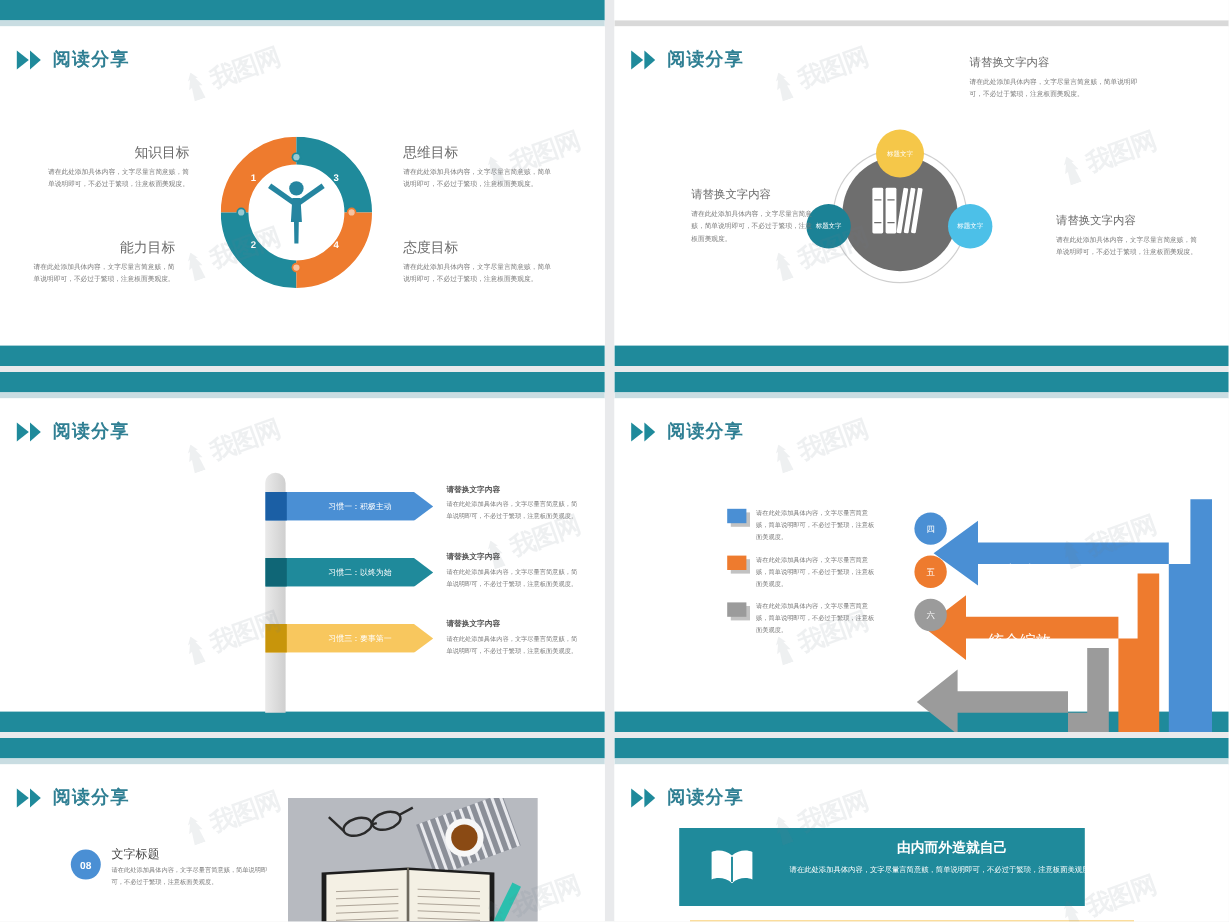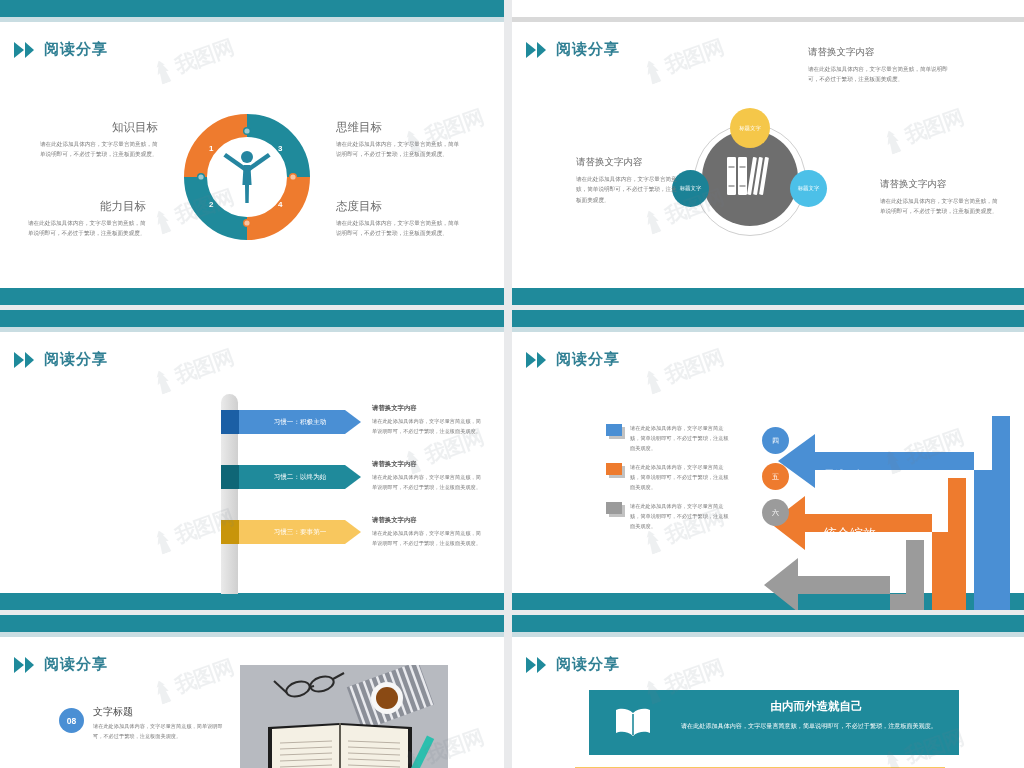--- a/index.html
+++ b/index.html
@@ -392,21 +392,21 @@
     <div class="slide-body">
 
       <div class="hdr">
         <span class="hdr-icon">
           <span class="tri"></span>
             <span class="tri sm"></span>
         </span>
         <span class="hdr-text">阅读分享</span>
       </div>
 
-      <div style="position:absolute; left:77px; top:53px; width:370px; height:65px; background:#1f8a9b;">
+      <div style="position:absolute; left:54px; top:53px; width:338px; height:65px; background:#1f8a9b;">
         <span style="position:absolute; left:25px; top:16px;">
           <svg width="38" height="32" viewBox="0 0 38 32">
             <path d="M19 7 C14 2, 6 2, 2 4 L2 27 C6 25, 14 25, 19 30 Z" fill="#fff"></path>
             <path d="M19 7 C24 2, 32 2, 36 4 L36 27 C32 25, 24 25, 19 30 Z" fill="#fff"></path>
             <path d="M19 8 L19 29" stroke="#1f8a9b" stroke-width="1.6"></path>
           </svg>
         </span>
         <div style="position:absolute; left:100px; top:9px; width:255px; text-align:center; color:#fff; font-size:11.5px; font-weight:bold;">由内而外造就自己</div>
         <div style="position:absolute; left:92px; top:30px; width:268px; color:#fff; font-size:6.1px; line-height:2.05;">请在此处添加具体内容，文字尽量言简意赅，简单说明即可，不必过于繁琐，注意板面美观度。</div>
       </div>

